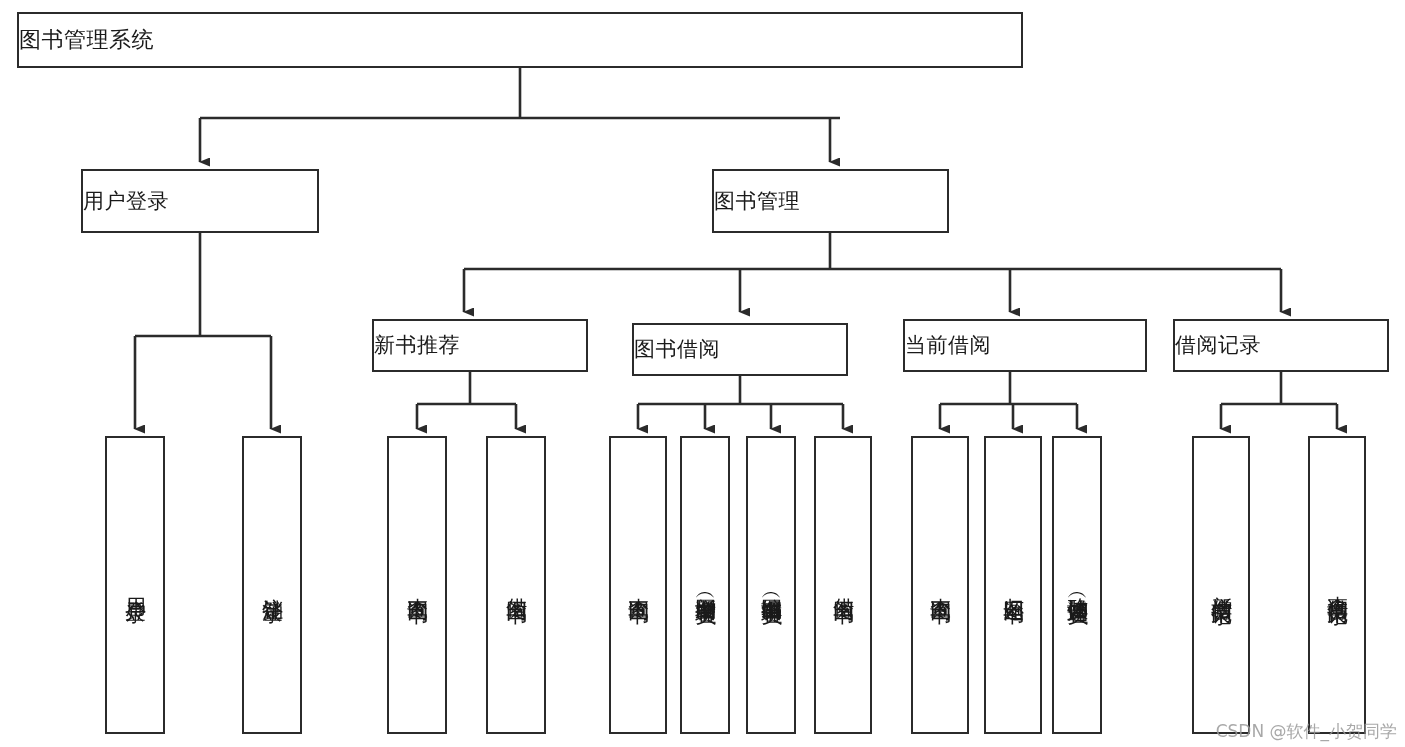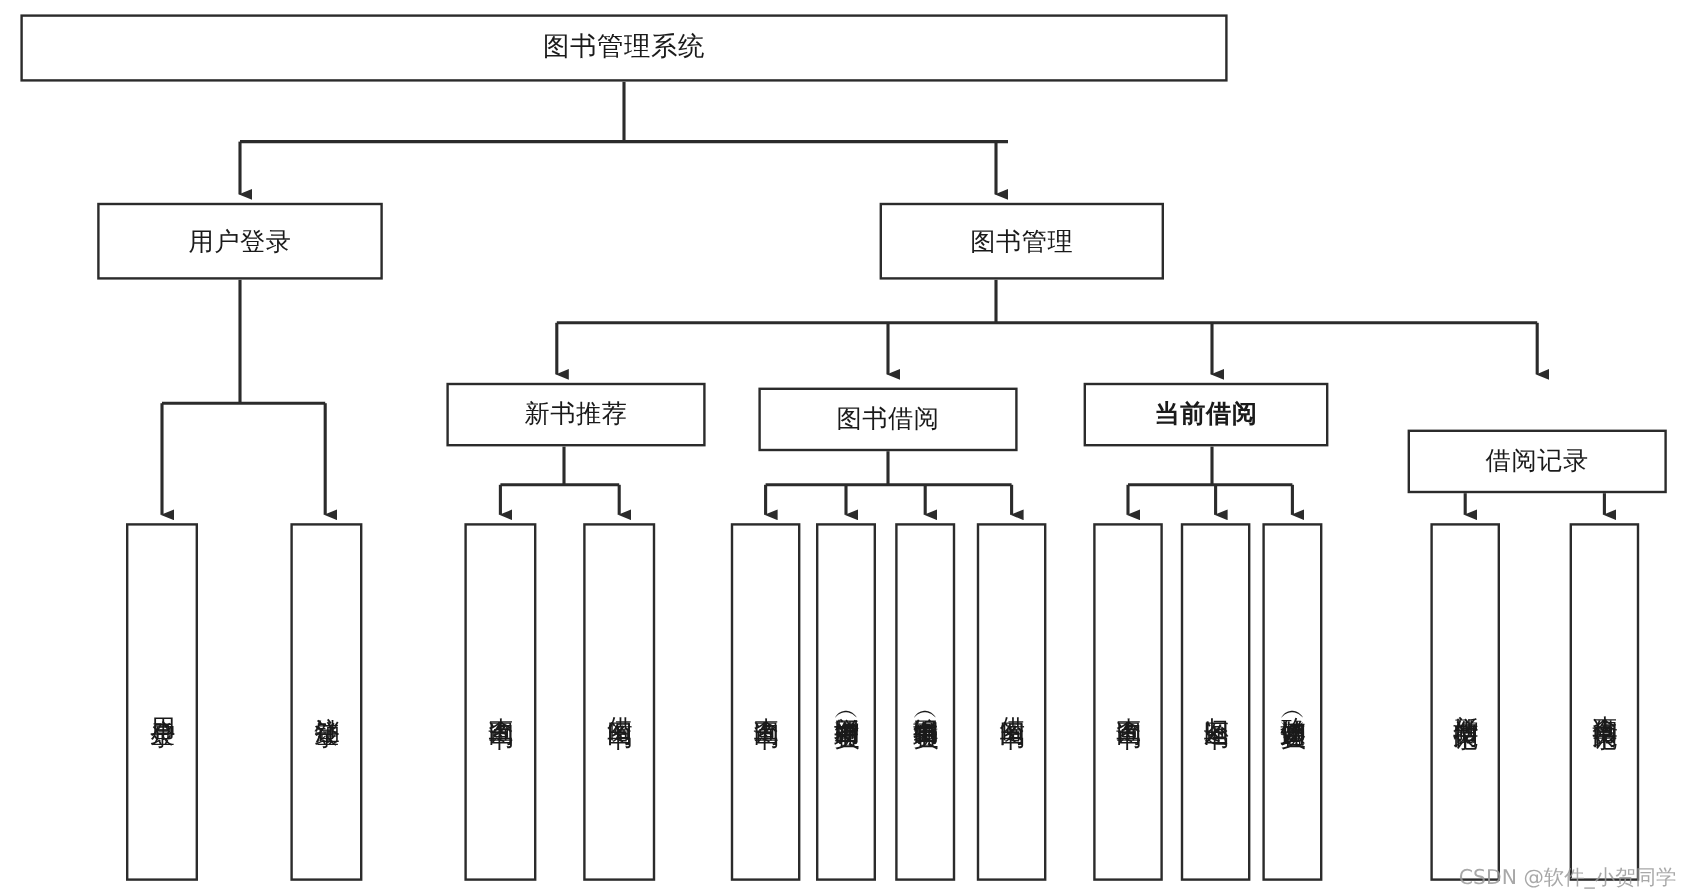--- a/index.html
+++ b/index.html
@@ -29,21 +29,21 @@
     height: 747px;
     pointer-events: none;
   }
   .node {
     position: absolute;
     box-sizing: border-box;
     border: 2px solid #2b2b2b;
     background: #ffffff;
     display: flex;
     align-items: center;
-    justify-content: center;
+    justify-content: flex-start;
     text-align: center;
   }
   .node-label {
     font-size: 21px;
     line-height: 1.25;
     letter-spacing: 0.5px;
     color: #1a1a1a;
     white-space: nowrap;
   }
   .node.root .node-label { font-size: 22px; }
@@ -131,34 +131,34 @@
     </g>
   </svg>
 
   <div class="node root" style="left:17px; top:12px; width:1006px; height:56px;">
     <span class="node-label">图书管理系统</span>
   </div>
 
   <div class="node" style="left:81px; top:169px; width:238px; height:64px;">
     <span class="node-label">用户登录</span>
   </div>
-  <div class="node" style="left:712px; top:169px; width:237px; height:64px;margin-left:21px;">
+  <div class="node" style="left:712px; top:169px; width:237px; height:64px;">
     <span class="node-label">图书管理</span>
   </div>
 
   <div class="node" style="left:372px; top:319px; width:216px; height:53px;">
     <span class="node-label">新书推荐</span>
   </div>
   <div class="node" style="left:632px; top:323px; width:216px; height:53px;">
     <span class="node-label">图书借阅</span>
   </div>
-  <div class="node" style="left:903px; top:319px; width:204px; height:53px;font-weight:bold;">
+  <div class="node" style="left:903px; top:319px; width:244px; height:53px;">
     <span class="node-label">当前借阅</span>
   </div>
-  <div class="node" style="left:1173px; top:319px; width:216px; height:53px;margin-top:39px;">
+  <div class="node" style="left:1173px; top:319px; width:216px; height:53px;">
     <span class="node-label">借阅记录</span>
   </div>
 
   <div class="node vertical" style="left:105px; top:436px; width:60px; height:298px;">
     <span class="node-label">用户登录</span>
   </div>
   <div class="node vertical" style="left:242px; top:436px; width:60px; height:298px;">
     <span class="node-label">注销登录</span>
   </div>
 

